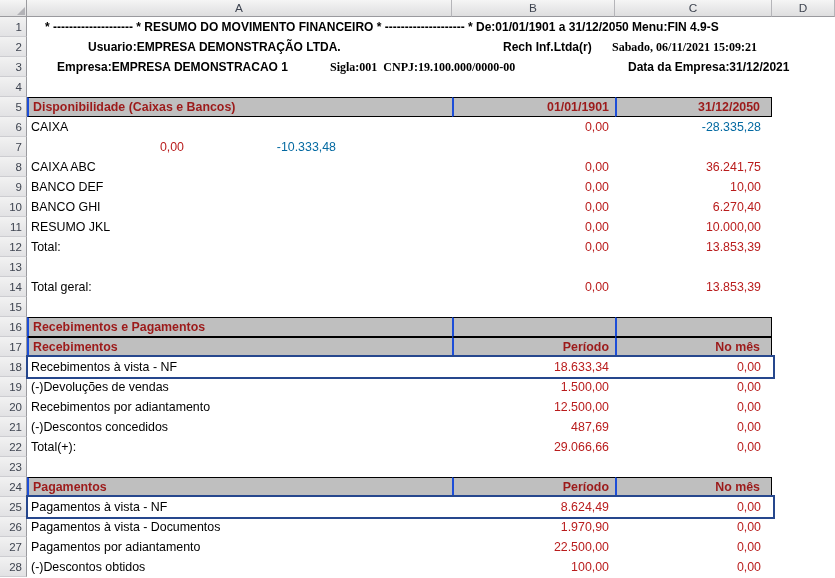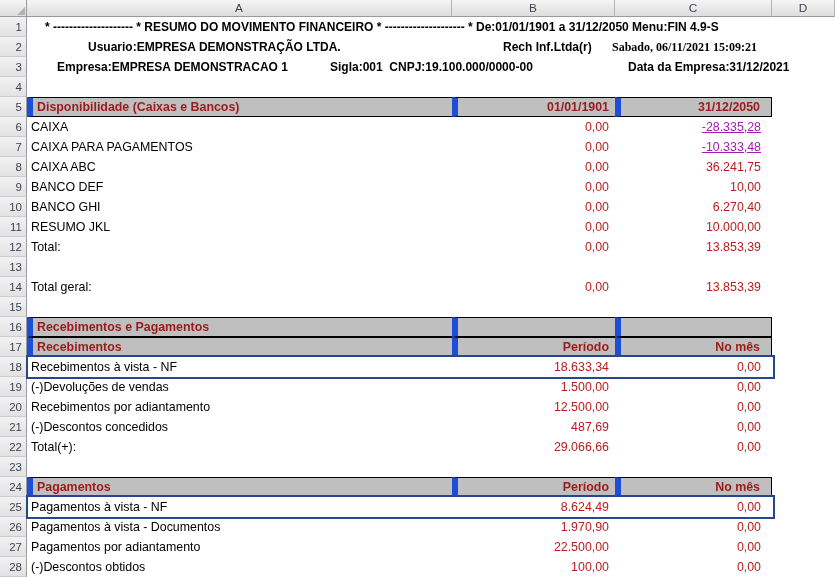--- a/index.html
+++ b/index.html
@@ -40,24 +40,24 @@
     font-weight:bold;white-space:pre;font-size:12px;
   }
   .cell{
     box-sizing:border-box;height:20px;display:flex;align-items:center;
     overflow:hidden;white-space:pre;
   }
   .cell.ca{width:425px;flex:0 0 425px;padding-left:4px;}
   .cell.cb{width:163px;flex:0 0 163px;justify-content:flex-end;padding-right:6px;}
   .cell.cc{width:157px;flex:0 0 157px;justify-content:flex-end;padding-right:11px;}
   .blue{color:#b91c1c;}
-  .neg{color:#a21caf;text-decoration:underline;}
+  .neg{color:#0369a1;}
   .band{
     background:#bfbfbf;color:#9c1a1a;font-weight:bold;
-    border-top:1px solid #000;border-bottom:1px solid #000;border-left:6px solid #1d4ed8;
+    border-top:1px solid #000;border-bottom:1px solid #000;border-left:2px solid #1d4ed8;
   }
   .band.cc{border-right:1px solid #000;}
   
   .sel{
     position:absolute;box-sizing:border-box;
     border:2px solid #26478d;pointer-events:none;z-index:5;
   }
 </style>
 </head>
 <body>
@@ -84,21 +84,21 @@
         <div class="rc">
           <span class="seg" style="left: 61px;">Usuario:EMPRESA DEMONSTRAÇÃO LTDA.</span>
           <span class="seg" style="left: 476px;">Rech Inf.Ltda(r)</span>
           <span class="seg" style="left: 585px; font-family: Liberation Serif, serif;">Sabado, 06/11/2021 15:09:21</span>
         </div>
       </div>
       <div class="row">
         <div class="rn">3</div>
         <div class="rc">
           <span class="seg" style="left: 30px;">Empresa:EMPRESA DEMONSTRACAO 1</span>
-          <span class="seg" style="left: 303px;">Sigla:001  CNPJ:19.100.000/0000-00</span>
+          <span class="seg" style="left: 303px; font-family: Liberation Serif, serif;">Sigla:001  CNPJ:19.100.000/0000-00</span>
           <span class="seg" style="left: 601px;">Data da Empresa:31/12/2021</span>
         </div>
       </div>
       <div class="row">
         <div class="rn">4</div>
         <div class="rc"></div>
       </div>
       <div class="row">
         <div class="rn">5</div>
         <div class="rc">
@@ -111,21 +111,20 @@
         <div class="rn">6</div>
         <div class="rc">
           <div class="cell ca">CAIXA</div>
           <div class="cell cb blue">0,00</div>
           <div class="cell cc neg">-28.335,28</div>
         </div>
       </div>
       <div class="row">
         <div class="rn">7</div>
         <div class="rc">
-          <div class="cell ca">CAIXA PARA PAGAMENTOS</div>
           <div class="cell cb blue">0,00</div>
           <div class="cell cc neg">-10.333,48</div>
         </div>
       </div>
       <div class="row">
         <div class="rn">8</div>
         <div class="rc">
           <div class="cell ca">CAIXA ABC</div>
           <div class="cell cb blue">0,00</div>
           <div class="cell cc blue">36.241,75</div>

